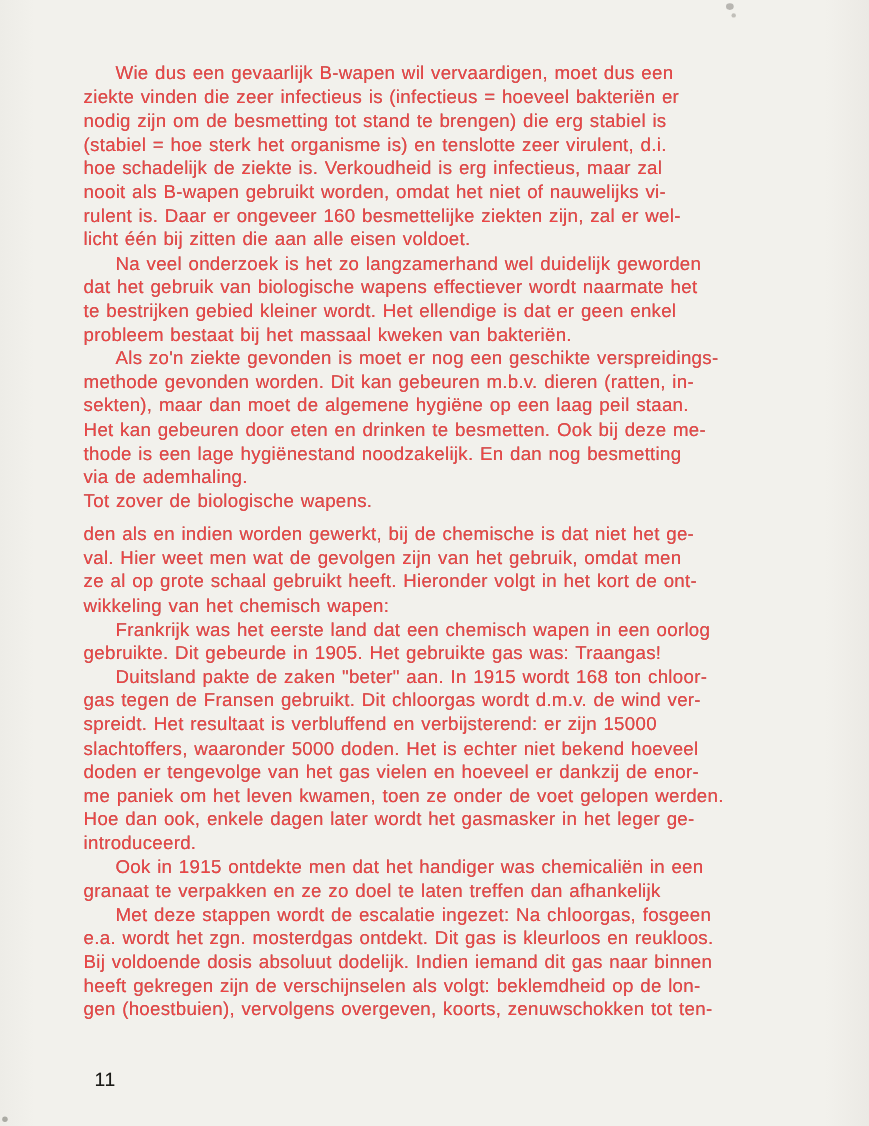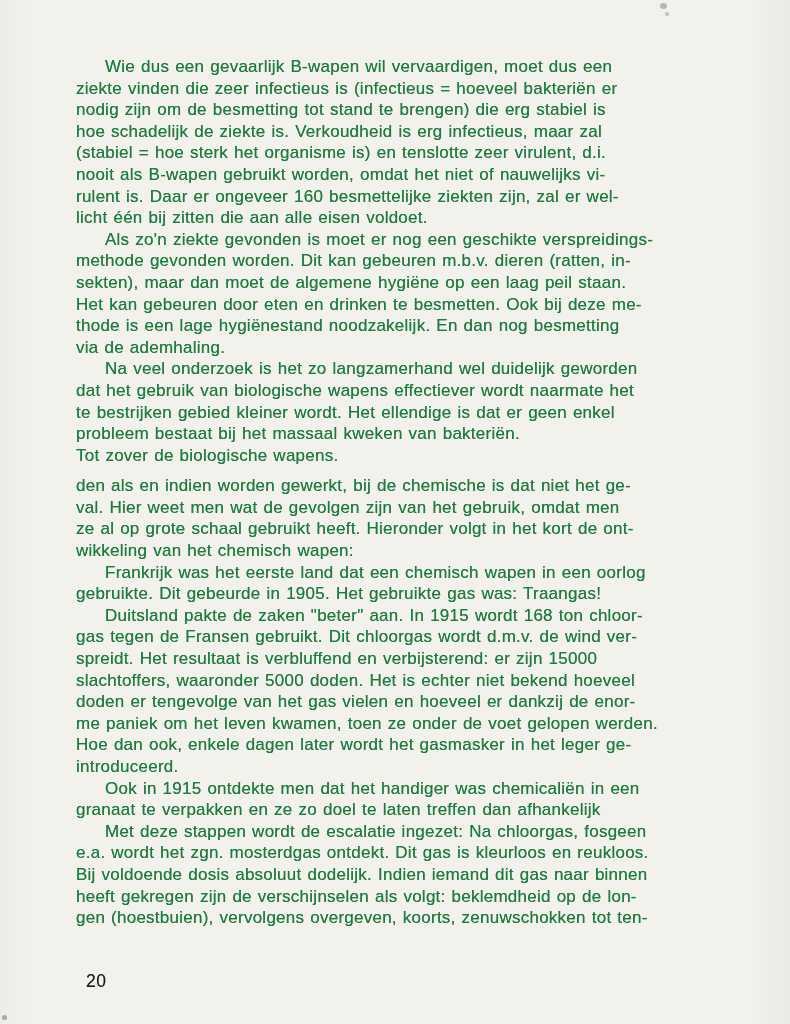--- a/index.html
+++ b/index.html
@@ -15,21 +15,21 @@
     position: absolute;
     inset: 0;
     pointer-events: none;
     background: radial-gradient(ellipse 120% 110% at 50% 45%, rgba(255,255,255,0.0) 70%, rgba(120,118,110,0.07) 100%);
   }
   .page-text {
     position: absolute;
     left: 76px;
     top: 56px;
     width: 680px;
-    color: #15803d;
+    color: #ef4444;
     font-size: 17px;
     line-height: 21.6px;
     font-weight: 500;
     letter-spacing: 0.25px;
     word-spacing: 1px;
     text-shadow: 0 0 0.4px rgba(28,27,24,0.55);
   }
   .paragraph { margin: 0; }
   .paragraph.gap-before { margin-top: 9px; }
   .line { white-space: pre; height: 21.6px; }
@@ -56,39 +56,39 @@
 
 <div class="speck speck-a"></div>
 <div class="speck speck-b"></div>
 <div class="speck speck-c"></div>
 
 <main class="page-text">
     <div class="paragraph">
       <div class="line indent">Wie dus een gevaarlijk B-wapen wil vervaardigen, moet dus een</div>
       <div class="line">ziekte vinden die zeer infectieus is (infectieus = hoeveel bakteriën er</div>
       <div class="line">nodig zijn om de besmetting tot stand te brengen) die erg stabiel is</div>
+      <div class="line">(stabiel = hoe sterk het organisme is) en tenslotte zeer virulent, d.i.</div>
       <div class="line">hoe schadelijk de ziekte is. Verkoudheid is erg infectieus, maar zal</div>
-      <div class="line">(stabiel = hoe sterk het organisme is) en tenslotte zeer virulent, d.i.</div>
       <div class="line">nooit als B-wapen gebruikt worden, omdat het niet of nauwelijks vi-</div>
       <div class="line">rulent is. Daar er ongeveer 160 besmettelijke ziekten zijn, zal er wel-</div>
       <div class="line">licht één bij zitten die aan alle eisen voldoet.</div>
+    </div>
+    <div class="paragraph">
+      <div class="line indent">Na veel onderzoek is het zo langzamerhand wel duidelijk geworden</div>
+      <div class="line">dat het gebruik van biologische wapens effectiever wordt naarmate het</div>
+      <div class="line">te bestrijken gebied kleiner wordt. Het ellendige is dat er geen enkel</div>
+      <div class="line">probleem bestaat bij het massaal kweken van bakteriën.</div>
     </div>
     <div class="paragraph">
       <div class="line indent">Als zo'n ziekte gevonden is moet er nog een geschikte verspreidings-</div>
       <div class="line">methode gevonden worden. Dit kan gebeuren m.b.v. dieren (ratten, in-</div>
       <div class="line">sekten), maar dan moet de algemene hygiëne op een laag peil staan.</div>
       <div class="line">Het kan gebeuren door eten en drinken te besmetten. Ook bij deze me-</div>
       <div class="line">thode is een lage hygiënestand noodzakelijk. En dan nog besmetting</div>
       <div class="line">via de ademhaling.</div>
-    </div>
-    <div class="paragraph">
-      <div class="line indent">Na veel onderzoek is het zo langzamerhand wel duidelijk geworden</div>
-      <div class="line">dat het gebruik van biologische wapens effectiever wordt naarmate het</div>
-      <div class="line">te bestrijken gebied kleiner wordt. Het ellendige is dat er geen enkel</div>
-      <div class="line">probleem bestaat bij het massaal kweken van bakteriën.</div>
     </div>
     <div class="paragraph">
       <div class="line">Tot zover de biologische wapens.</div>
     </div>
     <div class="paragraph gap-before">
       <div class="line">den als en indien worden gewerkt, bij de chemische is dat niet het ge-</div>
       <div class="line">val. Hier weet men wat de gevolgen zijn van het gebruik, omdat men</div>
       <div class="line">ze al op grote schaal gebruikt heeft. Hieronder volgt in het kort de ont-</div>
       <div class="line">wikkeling van het chemisch wapen:</div>
     </div>
@@ -112,13 +112,13 @@
     </div>
     <div class="paragraph">
       <div class="line indent">Met deze stappen wordt de escalatie ingezet: Na chloorgas, fosgeen</div>
       <div class="line">e.a. wordt het zgn. mosterdgas ontdekt. Dit gas is kleurloos en reukloos.</div>
       <div class="line">Bij voldoende dosis absoluut dodelijk. Indien iemand dit gas naar binnen</div>
       <div class="line">heeft gekregen zijn de verschijnselen als volgt: beklemdheid op de lon-</div>
       <div class="line">gen (hoestbuien), vervolgens overgeven, koorts, zenuwschokken tot ten-</div>
     </div>
   </main>
 
-<div class="page-number">20</div>
+<div class="page-number">11</div>
 
 </body></html>

